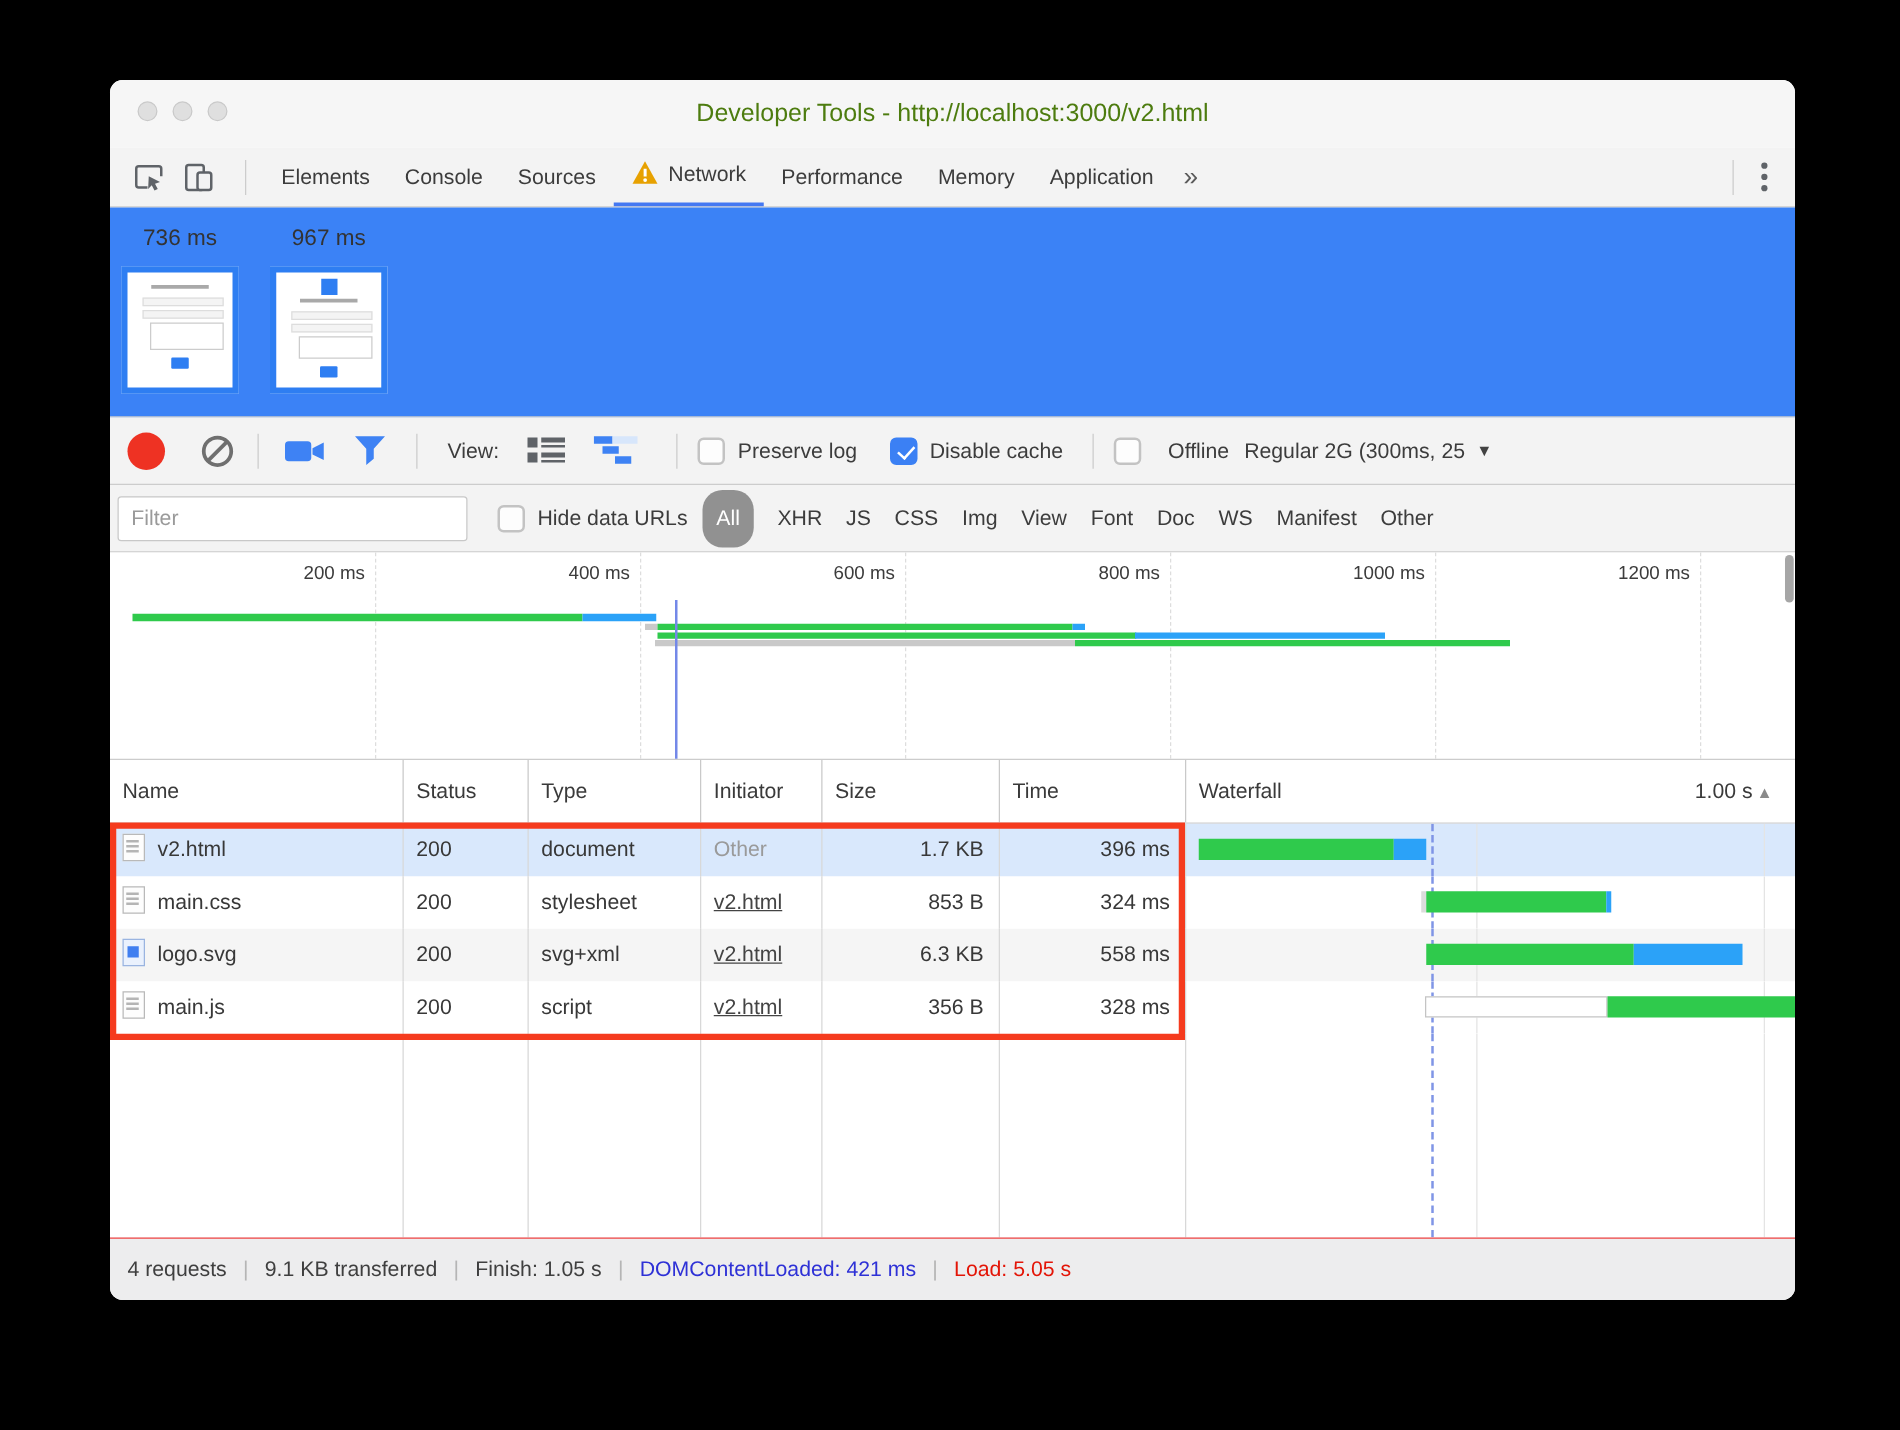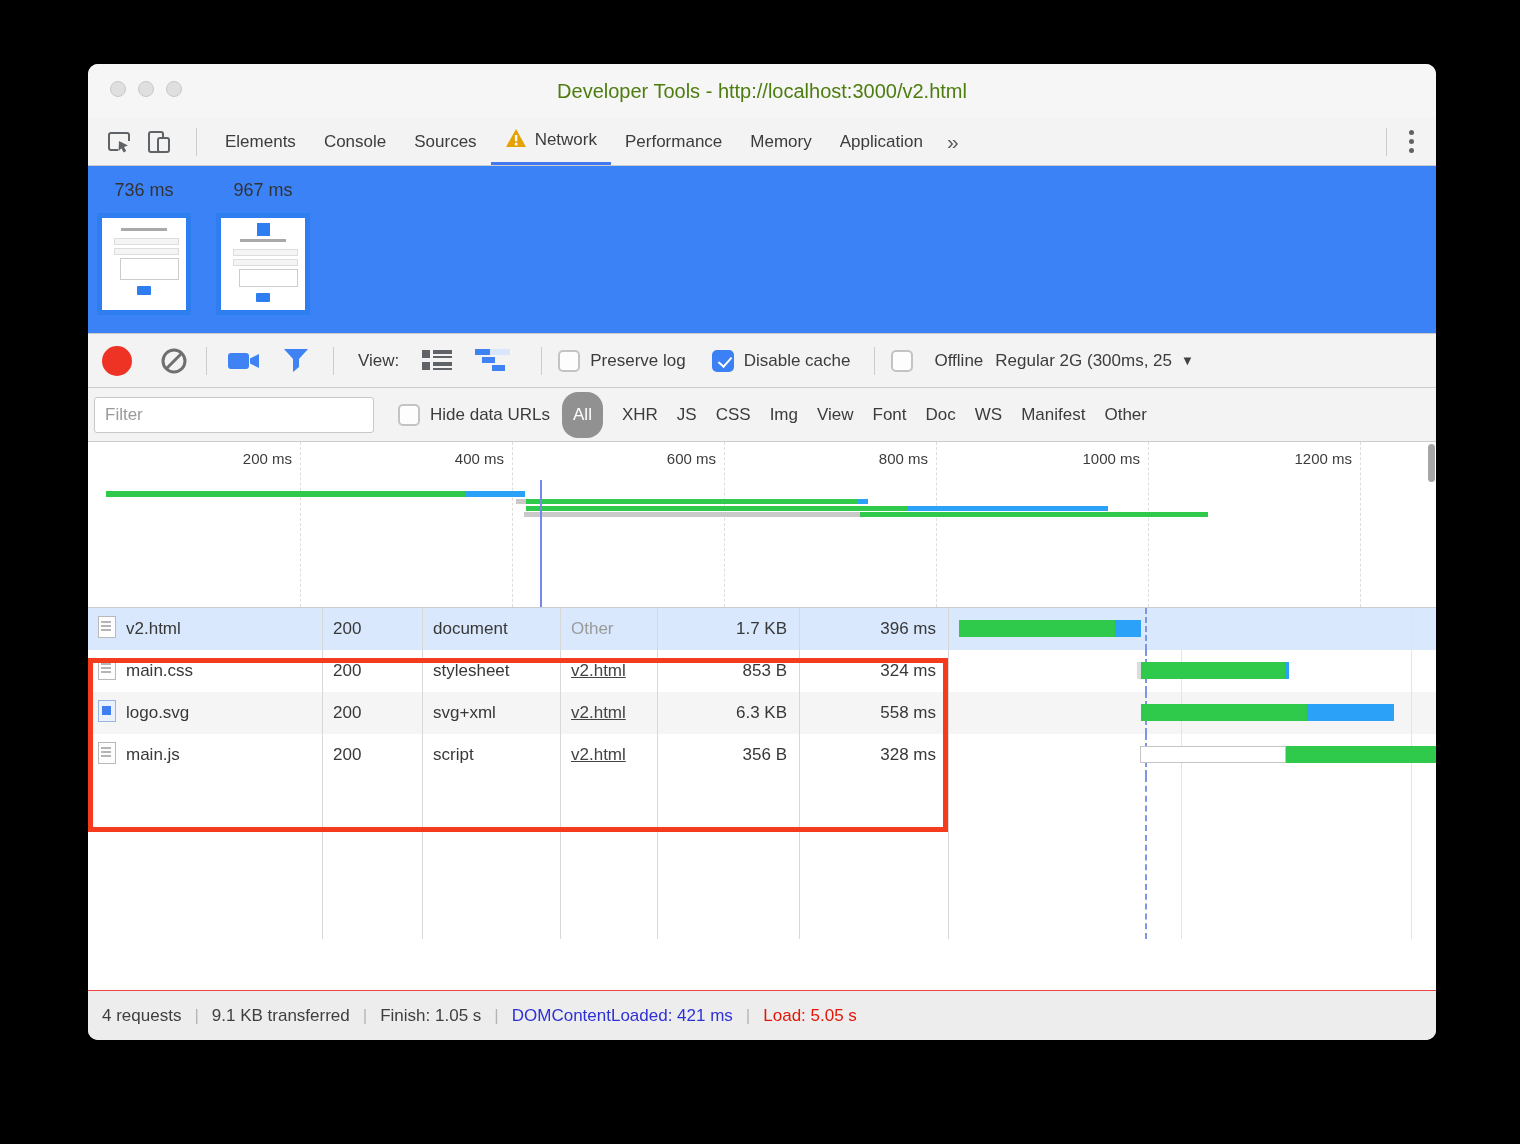--- a/index.html
+++ b/index.html
@@ -282,20 +282,34 @@
       <div class="ovbar ov-green" style="left: 438px; width: 332px; top: 57px; height: 5px;"></div>
       <div class="ovbar ov-blue" style="left: 770px; width: 10px; top: 57px; height: 5px;"></div>
       <div class="ovbar ov-green" style="left: 438px; width: 383px; top: 64px; height: 5px;"></div>
       <div class="ovbar ov-blue" style="left: 820px; width: 200px; top: 64px; height: 5px;"></div>
       <div class="ovbar ov-gray" style="left: 436px; width: 336px; top: 70px; height: 5px;"></div>
       <div class="ovbar ov-green" style="left: 772px; width: 348px; top: 70px; height: 5px;"></div>
       <div class="ov-dcl" style="left: 452px;"></div>
     </div>
 
   <div class="band tablearea">
+    <div class="thead">
+      <div class="th">Name</div>
+      <div class="th">Status</div>
+      <div class="th">Type</div>
+      <div class="th">Initiator</div>
+      <div class="th">Size</div>
+      <div class="th">Time</div>
+      <div class="th">
+        <span>Waterfall</span>
+        <span class="wf-scale">
+          <span>1.00 s</span><span class="asc">▲</span>
+        </span>
+      </div>
+    </div>
     <div id="rows">
         <div class="trow sel">
           <div class="td"><span class="fileicon"></span><span>v2.html</span></div>
           <div class="td">200</div>
           <div class="td">document</div>
           <div class="td muted"><span>Other</span></div>
           <div class="td right">1.7 KB</div>
           <div class="td right">396 ms</div>
           <div class="td wf">
             <div class="wfline-gray" style="left: 232px;"></div>

